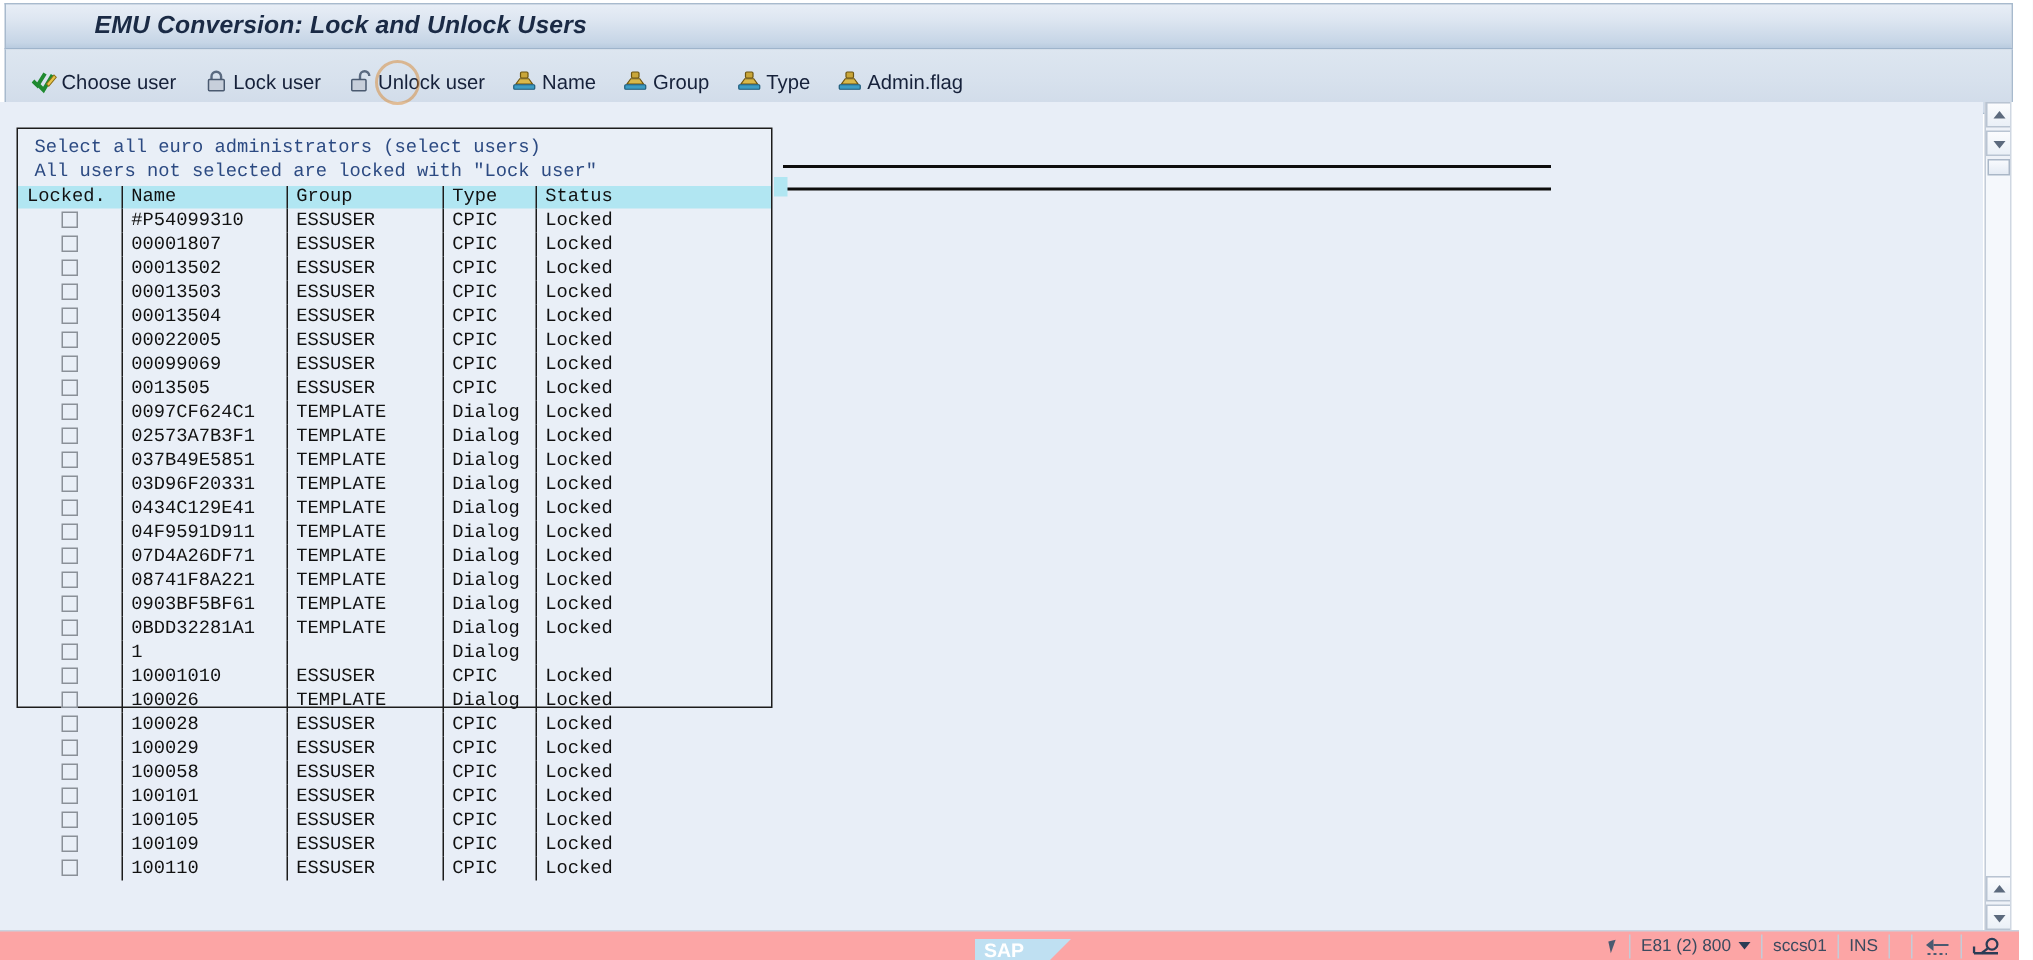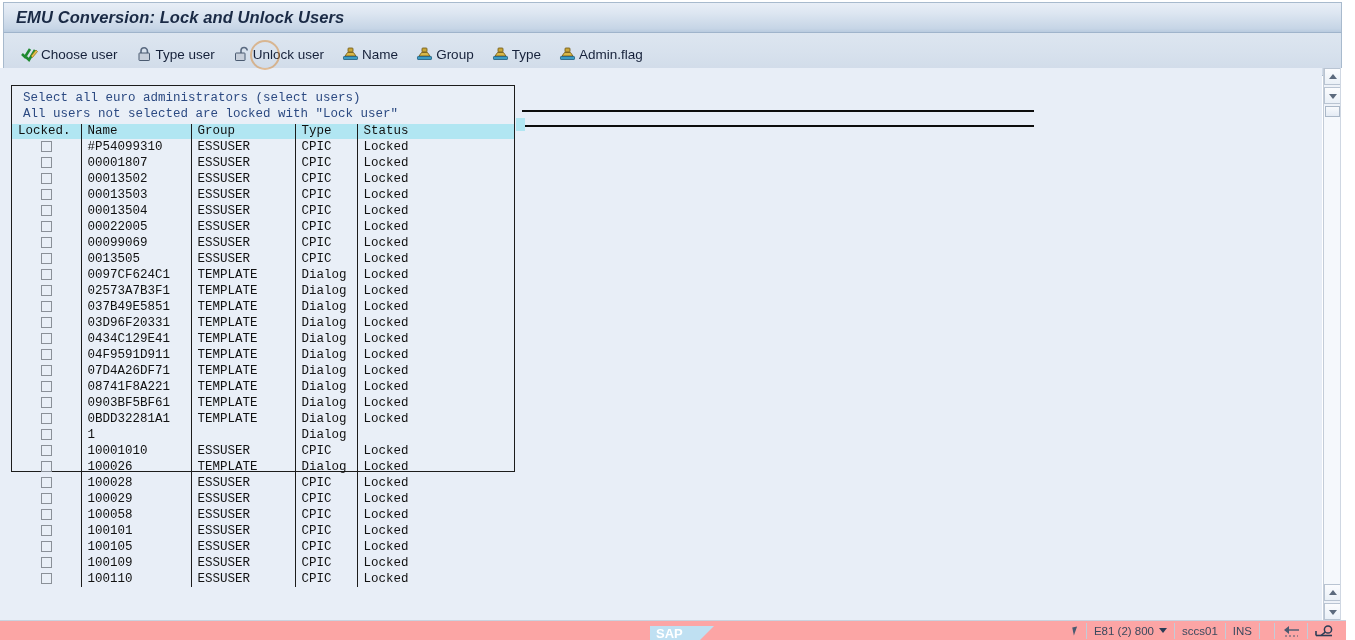--- a/index.html
+++ b/index.html
@@ -36,20 +36,21 @@
   }
   .titlebar-text {
     font-family: "Liberation Sans", sans-serif;
     font-size: 16.5px;
     font-weight: bold;
     font-style: italic;
     color: #1a2a45;
     padding-left: 12px;
     letter-spacing: 0.1px;
     white-space: nowrap;
+    margin-left: 47px;
   }
 
   
   .toolbar {
     position: absolute;
     left: 3px;
     top: 33px;
     width: 1339px;
     height: 43px;
     background: linear-gradient(to bottom, #dde6f0 0%, #d7e1ed 50%, #cfdae8 100%);
@@ -355,21 +356,21 @@
       <span class="tb-label">Choose user</span>
     </div>
 
     <div class="tb-btn">
       <span class="tb-ico">
         <svg width="17" height="17" viewBox="0 0 17 17">
           <path d="M5 7 V5 a3.2 3.2 0 0 1 6.4 0 V7" stroke="#5a6a80" stroke-width="1.6" fill="none"></path>
           <rect x="3" y="7" width="10.5" height="7.5" rx="0.6" fill="#c7cfdb" stroke="#4a5a70" stroke-width="1"></rect>
         </svg>
       </span>
-      <span class="tb-label">Type user</span>
+      <span class="tb-label">Lock user</span>
     </div>
 
     <div class="tb-btn">
       <span class="tb-ico">
         <svg width="17" height="17" viewBox="0 0 17 17">
           <path d="M8 7 V4.6 a3.1 3.1 0 0 1 6.2 0" stroke="#5a6a80" stroke-width="1.6" fill="none"></path>
           <rect x="2.5" y="7" width="9.5" height="7.5" rx="0.6" fill="#c7cfdb" stroke="#4a5a70" stroke-width="1"></rect>
         </svg>
       </span>
       <span class="tb-label">Unlock user</span>

